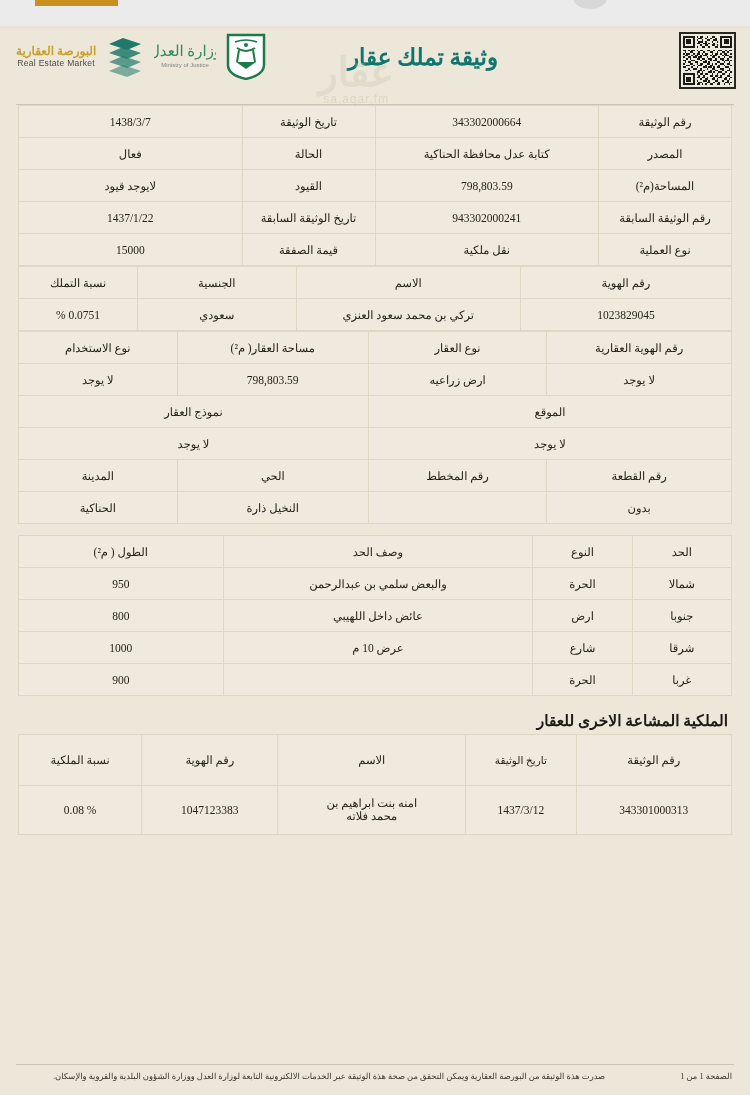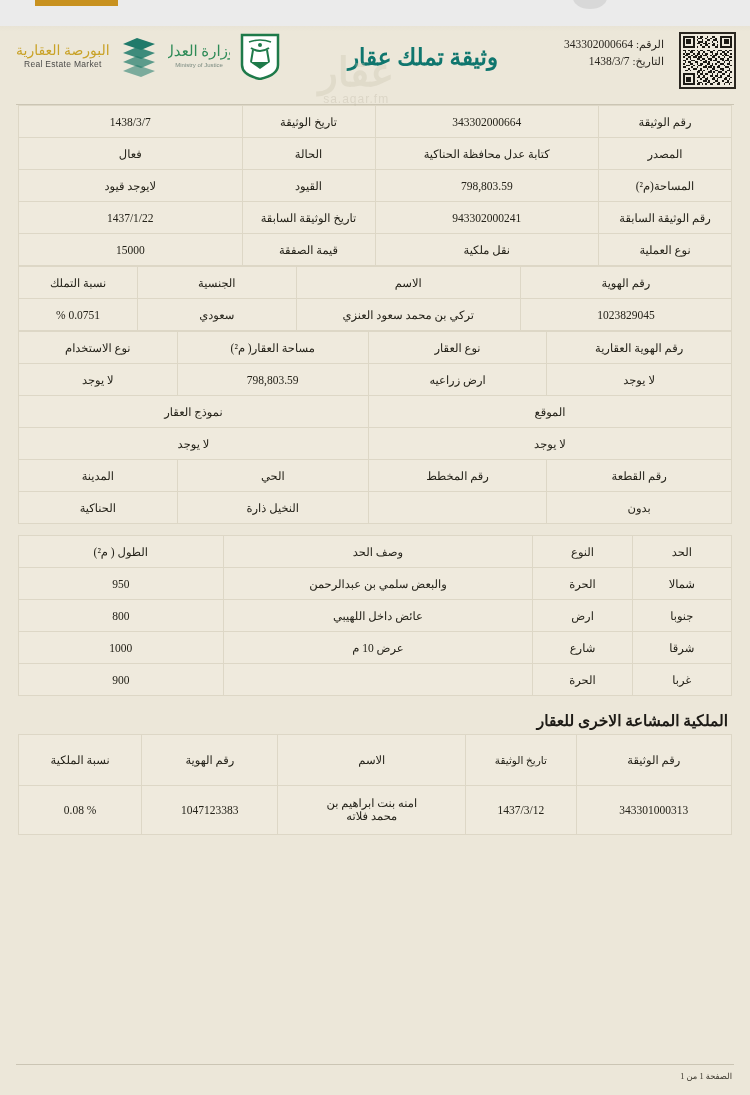--- a/index.html
+++ b/index.html
@@ -56,21 +56,21 @@
     white-space:nowrap;
     text-align:right;
   }
   .logos{
     position:absolute;left:2px;top:2px;display:flex;align-items:center;gap:9px;
   }
   .logo-emblem{width:42px;height:48px;}
   .logo-moj{width:62px;height:44px;}
   .logo-chev{width:40px;height:44px;}
   .logo-rem{display:flex;flex-direction:column;align-items:center;line-height:1;}
-  .logo-rem .ar{font-size:14px;color:#c9a227;letter-spacing:.4px;}
+  .logo-rem .ar{font-size:12px;color:#c9a227;letter-spacing:.4px;font-weight:bold;}
   .logo-rem .en{font-size:8.5px;color:#4a4a48;margin-top:2px;letter-spacing:.3px;
      font-family:"Liberation Sans",sans-serif;}
   
   .watermark{
     position:absolute;right:356px;top:40px;z-index:2;
     text-align:center;opacity:.32;pointer-events:none;
   }
   .watermark .wm-ar{
     font-size:40px;color:#c9c2ad;font-weight:bold;line-height:30px;
   }
@@ -347,30 +347,20 @@
             <rect x="13" y="28" width="1" height="1"></rect>
               <rect x="16" y="28" width="2" height="1"></rect>
             <rect x="20" y="28" width="2" height="1"></rect>
               <rect x="24" y="28" width="1" height="1"></rect>
             <rect x="27" y="28" width="1" height="1"></rect>
           </g>
         </svg>
       </div>
     </div>
 
-    <div class="numblock">
-      <div>
-        <span class="lbl">الرقم:</span>
-        <span>343302000664</span>
-      </div>
-      <div>
-        <span class="lbl">التاريخ:</span>
-        <span>1438/3/7</span>
-      </div>
-    </div>
 
     <div class="doc-title">وثيقة تملك عقار</div>
 
     <div class="logos">
       <div class="logo-emblem">
         <svg viewBox="0 0 42 48">
           <path d="M3 3 h36 v30 q0 10 -18 14 q-18 -4 -18 -14 z" fill="#ffffff" stroke="#1e7a4a" stroke-width="2.5"></path>
           <path d="M10 10 q11 -4 22 0" stroke="#1e7a4a" stroke-width="1.6" fill="none"></path>
           <path d="M12 16 q9 6 18 0" stroke="#1e7a4a" stroke-width="2" fill="none"></path>
           <path d="M14 18 l-2 12 M28 18 l2 12" stroke="#1e7a4a" stroke-width="2"></path>
@@ -568,15 +558,16 @@
           <td>% 0.08</td>
         </tr>
       </tbody>
     </table>
   </div>
 
   <div class="footer">
     <hr>
     <div class="footer-row">
       <span class="footer-page">الصفحة 1 من 1</span>
+      <span class="footer-note">صدرت هذة الوثيقة من البورصة العقارية ويمكن التحقق من صحة هذة الوثيقة عبر الخدمات الالكترونية التابعة لوزارة العدل ووزارة الشؤون البلدية والقروية والإسكان.</span>
     </div>
   </div>
 </div>
 
 </body></html>

